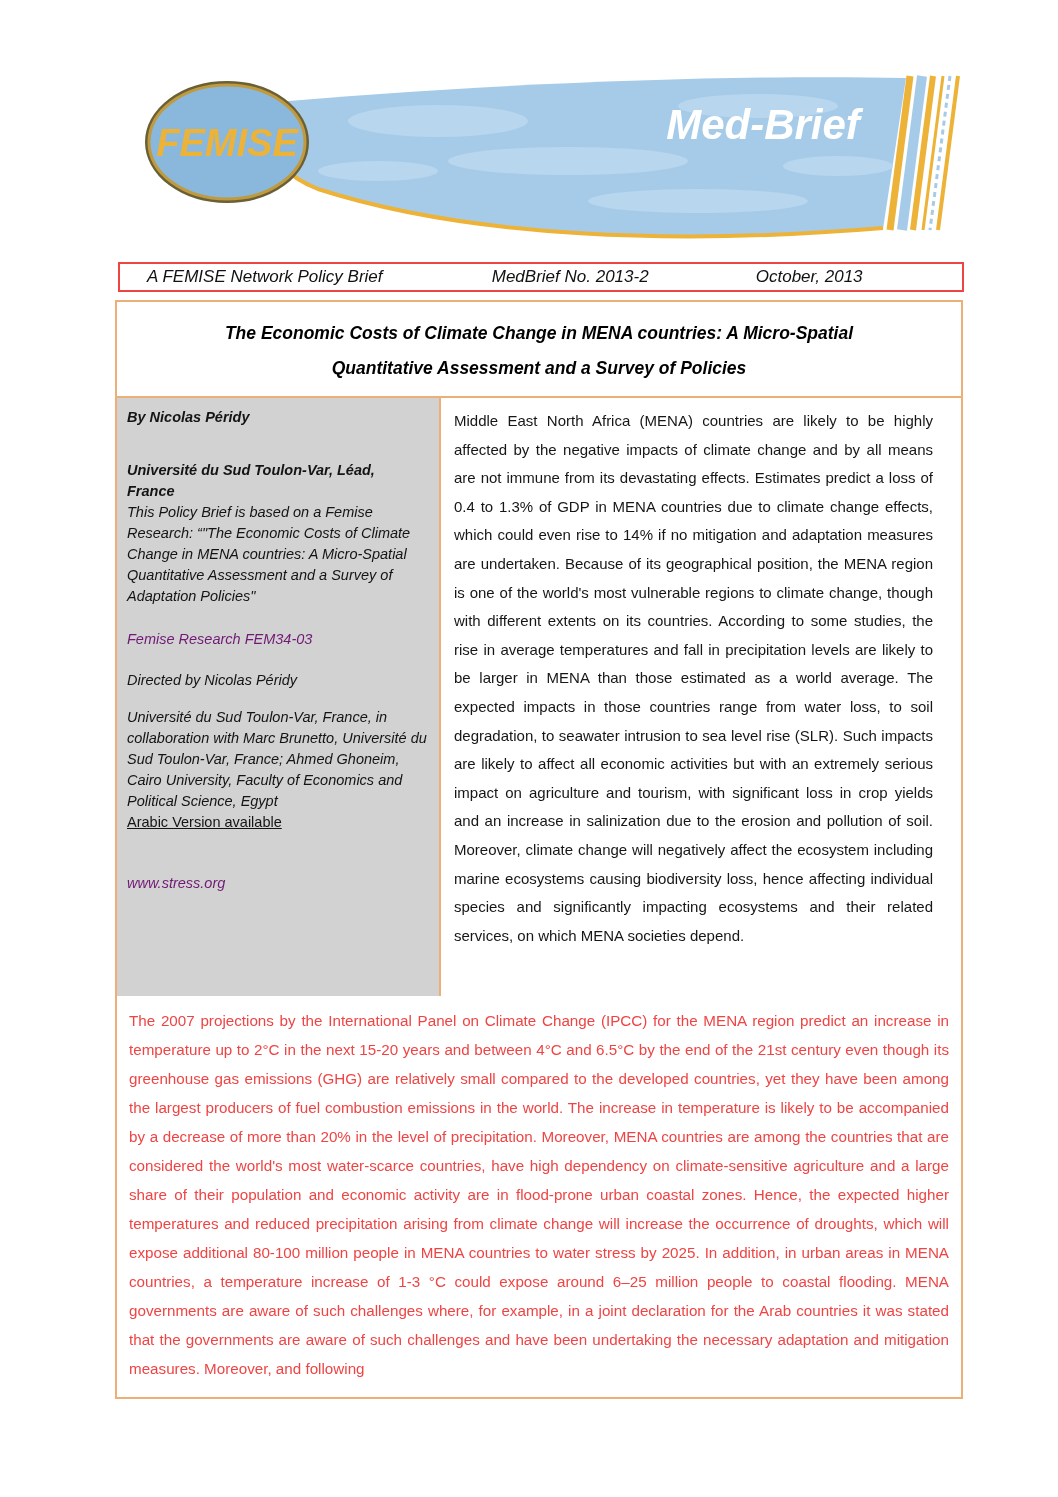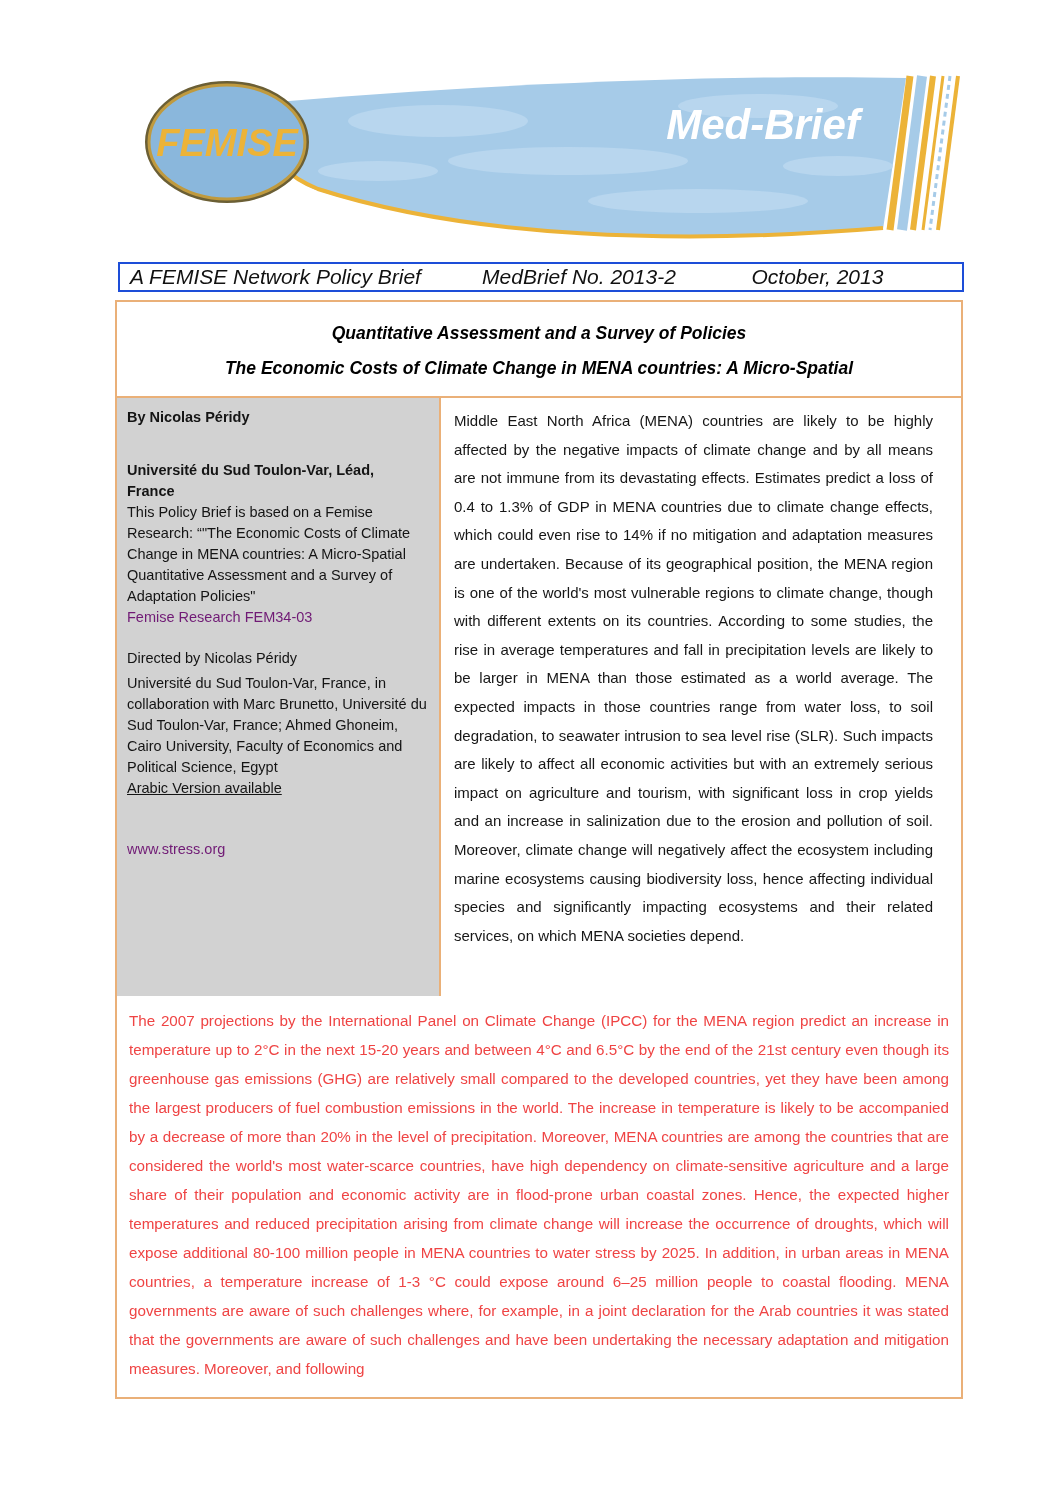--- a/index.html
+++ b/index.html
@@ -10,23 +10,23 @@
     color:#1c1c1c;
   }
 
   
   .banner { position:absolute; left:138px; top:66px; width:840px; height:180px; }
   .banner svg { width:100%; height:100%; display:block; }
 
   
   .meta-bar {
     position:absolute; left:118px; top:262px; width:846px; height:30px;
-    background:#ffffff; border:2px solid #1d4ed8;
+    background:#ffffff; border:2px solid #ef4444;
     display:flex; align-items:center;
-    font-style:italic; font-size:21px; font-weight:bold; color:#111;
+    font-style:italic; font-size:17px; font-weight:bold; color:#111;padding-left:17px;
   }
   .meta-bar .m-left   { width:43%; padding-left:10px; font-weight:normal; }
   .meta-bar .m-center { width:32%; font-weight:normal; }
   .meta-bar .m-right  { width:25%; font-weight:normal; }
 
   
   .main-box {
     position:absolute; left:115px; top:300px; width:848px;
     background:#ffffff; border:2px solid #eab078;
   }
@@ -43,26 +43,26 @@
 
   .columns { display:flex; align-items:stretch; min-height:598px; }
 
   .sidebar {
     width:324px; flex:0 0 324px;
     background:#d2d2d2;
     border-right:2px solid #eab078;
     padding:9px 12px 10px 10px;
     font-size:14.5px; line-height:21px; color:#141414;
   }
-  .sidebar .sb-block { }
+  .sidebar .sb-block { font-style:italic; }
   .sidebar .sb-byline      { font-weight:bold; margin-bottom:32px; }
   .sidebar .sb-affiliation { font-weight:bold; width:260px; }
-  .sidebar .sb-basedon     { }
+  .sidebar .sb-basedon     { margin-bottom:22px; }
   .sidebar .sb-link        { color:#2b2bd0; margin-bottom:20px; }
-  .sidebar .sb-directed    { margin-bottom:4px; }
+  .sidebar .sb-directed    { margin-bottom:16px; }
   .sidebar .sb-credits     { }
   .sidebar .sb-arabic      { font-style:normal; margin-bottom:40px;text-decoration:underline; }
   .sidebar .sb-site        { color:#2b2bd0; }
   .sidebar a { color:#701a75; text-decoration:none; }
 
   .right-col {
     flex:1 1 auto; padding:9px 28px 6px 13px;
   }
   .right-col p {
     font-size:15px; line-height:28.6px; text-align:justify; color:#161616;
@@ -115,22 +115,22 @@
 
 <div class="meta-bar">
   <span class="m-left">A FEMISE Network Policy Brief</span>
   <span class="m-center">MedBrief No. 2013-2</span>
   <span class="m-right">October, 2013</span>
 </div>
 
 <div class="main-box">
 
   <div class="title-section">
+    <div class="t-line">The Economic Costs of Climate Change in MENA countries: A Micro-Spatial</div>
     <div class="t-line">Quantitative Assessment and a Survey of Policies</div>
-    <div class="t-line">The Economic Costs of Climate Change in MENA countries: A Micro-Spatial</div>
   </div>
 
   <div class="columns">
 
     <aside class="sidebar">
       <div class="sb-block sb-byline">By Nicolas Péridy</div>
       <div class="sb-block sb-affiliation">Université du Sud Toulon-Var, Léad, France</div>
       <div class="sb-block sb-basedon">This Policy Brief is based on a Femise Research: “"The Economic Costs of Climate Change in MENA countries: A Micro-Spatial Quantitative Assessment and a Survey of Adaptation Policies"</div>
       <div class="sb-block sb-link"><a href="#">Femise Research FEM34-03</a></div>
       <div class="sb-block sb-directed">Directed by Nicolas Péridy</div>

